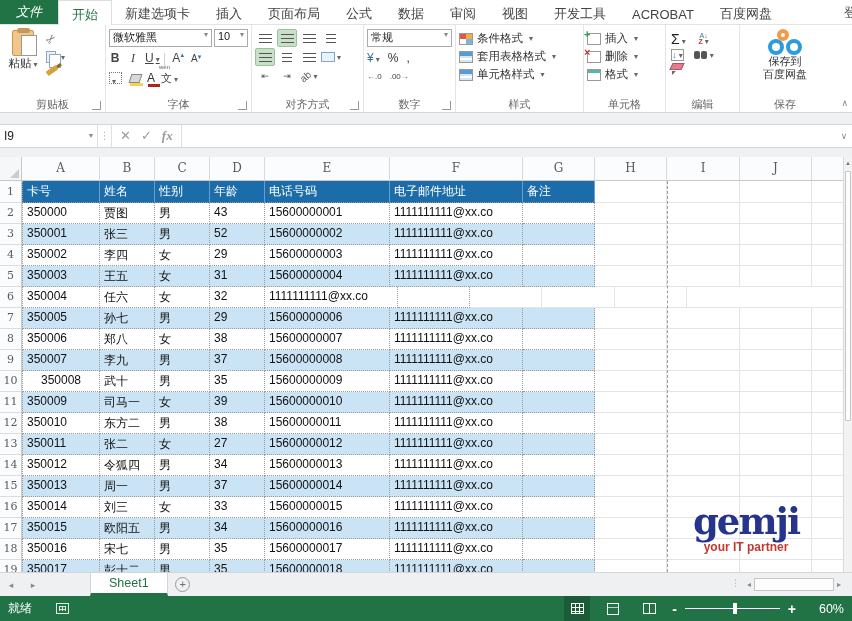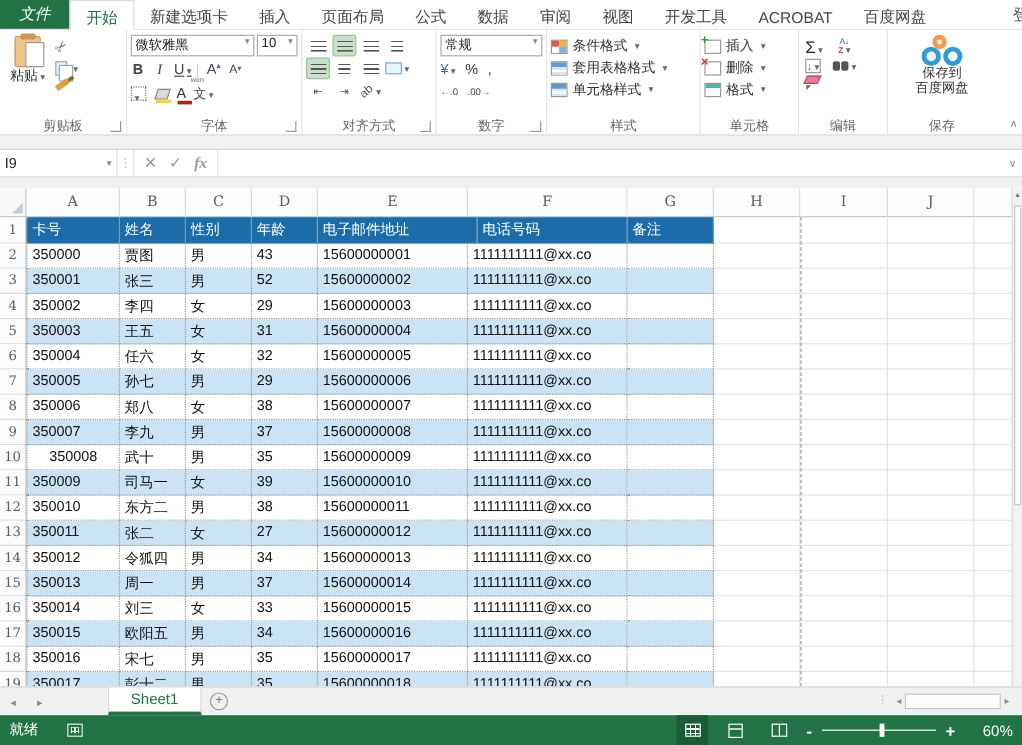--- a/index.html
+++ b/index.html
@@ -494,22 +494,22 @@
         <div class="colhdr" style="width: 72px;">J</div>
         <div class="colhdr filler"></div>
       </div>
     <div id="grid-rows">
         <div class="grid-row table-head">
           <div class="rowhdr">1</div>
           <div class="cell tcell first hcell" style="width: 78px;">卡号</div>
           <div class="cell tcell hcell" style="width: 55px;">姓名</div>
           <div class="cell tcell hcell" style="width: 55px;">性别</div>
           <div class="cell tcell hcell" style="width: 55px;">年龄</div>
+          <div class="cell tcell hcell" style="width: 125px;">电话号码</div>
           <div class="cell tcell hcell" style="width: 133px;">电子邮件地址</div>
-          <div class="cell tcell hcell" style="width: 125px;">电话号码</div>
           <div class="cell tcell hcell" style="width: 72px;">备注</div>
           <div class="cell empty" style="width: 72px;"></div>
           <div class="cell empty" style="width: 73px;"></div>
           <div class="cell empty" style="width: 72px;"></div>
           <div class="cell empty filler"></div>
         </div>
         <div class="grid-row">
           <div class="rowhdr">2</div>
           <div class="cell tcell first" style="width: 78px;">350000</div>
           <div class="cell tcell" style="width: 55px;">贾图</div>
@@ -564,21 +564,20 @@
           <div class="cell empty" style="width: 73px;"></div>
           <div class="cell empty" style="width: 72px;"></div>
           <div class="cell empty filler"></div>
         </div>
         <div class="grid-row">
           <div class="rowhdr">6</div>
           <div class="cell tcell first" style="width: 78px;">350004</div>
           <div class="cell tcell" style="width: 55px;">任六</div>
           <div class="cell tcell" style="width: 55px;">女</div>
           <div class="cell tcell" style="width: 55px;">32</div>
-          <div class="cell tcell" style="width: 125px;">15600000005</div>
           <div class="cell tcell" style="width: 133px;">1111111111@xx.co</div>
           <div class="cell tcell" style="width: 72px;"></div>
           <div class="cell empty" style="width: 72px;"></div>
           <div class="cell empty" style="width: 73px;"></div>
           <div class="cell empty" style="width: 72px;"></div>
           <div class="cell empty filler"></div>
         </div>
         <div class="grid-row">
           <div class="rowhdr">7</div>
           <div class="cell tcell first band" style="width: 78px;">350005</div>
@@ -756,20 +755,24 @@
           <div class="cell tcell band" style="width: 125px;">15600000018</div>
           <div class="cell tcell band" style="width: 133px;">1111111111@xx.co</div>
           <div class="cell tcell band" style="width: 72px;"></div>
           <div class="cell empty" style="width: 72px;"></div>
           <div class="cell empty" style="width: 73px;"></div>
           <div class="cell empty" style="width: 72px;"></div>
           <div class="cell empty filler"></div>
         </div>
       </div>
     <div class="pagebreak"></div>
+    <div class="wordmark">
+      <div class="wm-text">gemji</div>
+      <div class="wm-tag">your IT partner</div>
+    </div>
     <div class="vscroll">
       <div class="arr">▲</div>
       <div class="thumb"></div>
     </div>
   </div>
 
   <div class="sheetbar">
     <div class="nav">◂</div>
     <div class="nav">▸</div>
     <div class="sheettab">Sheet1</div>

